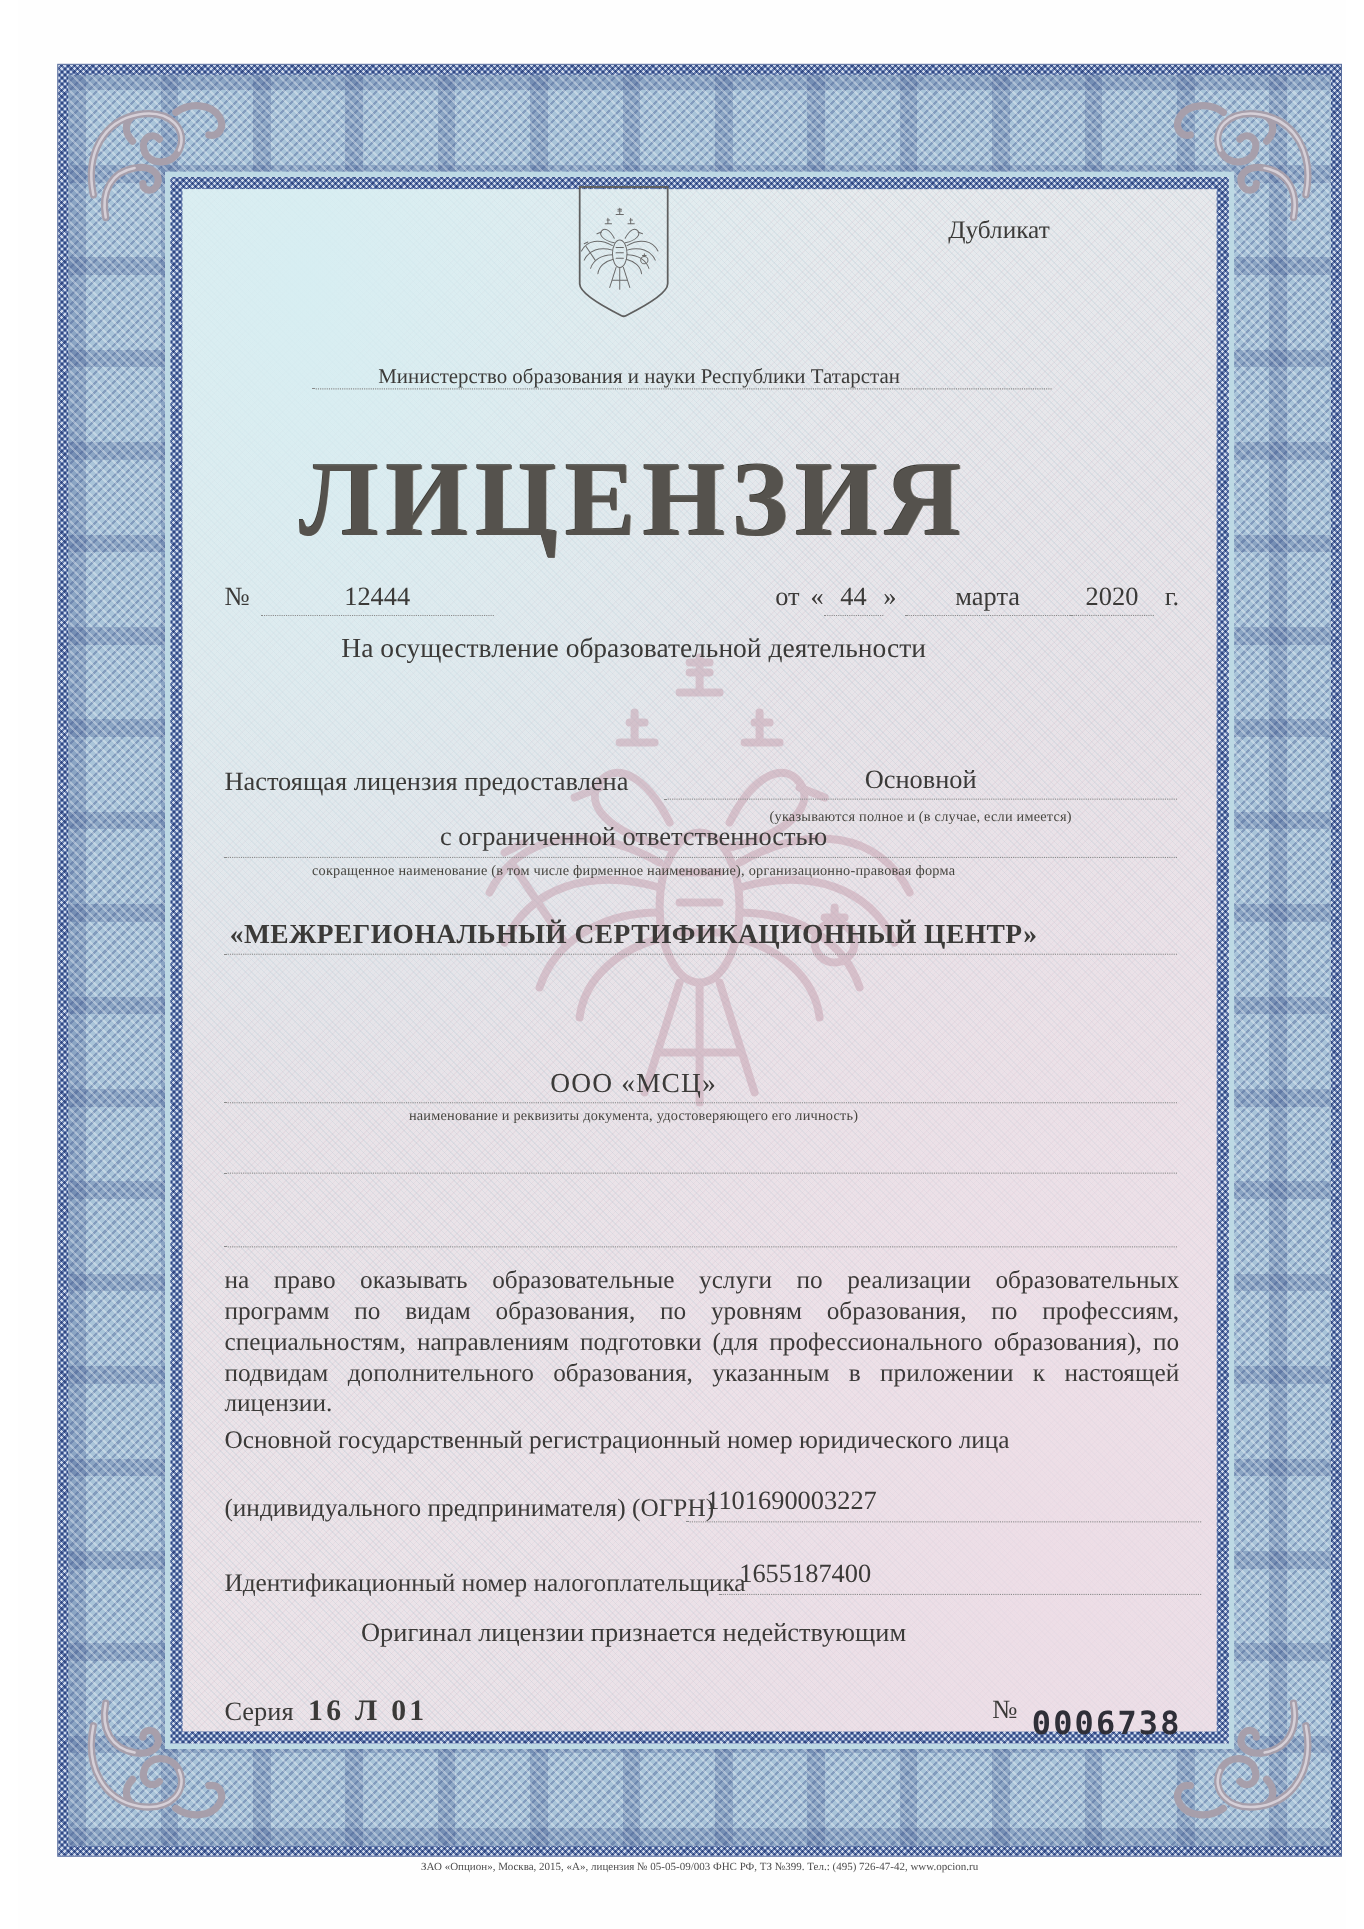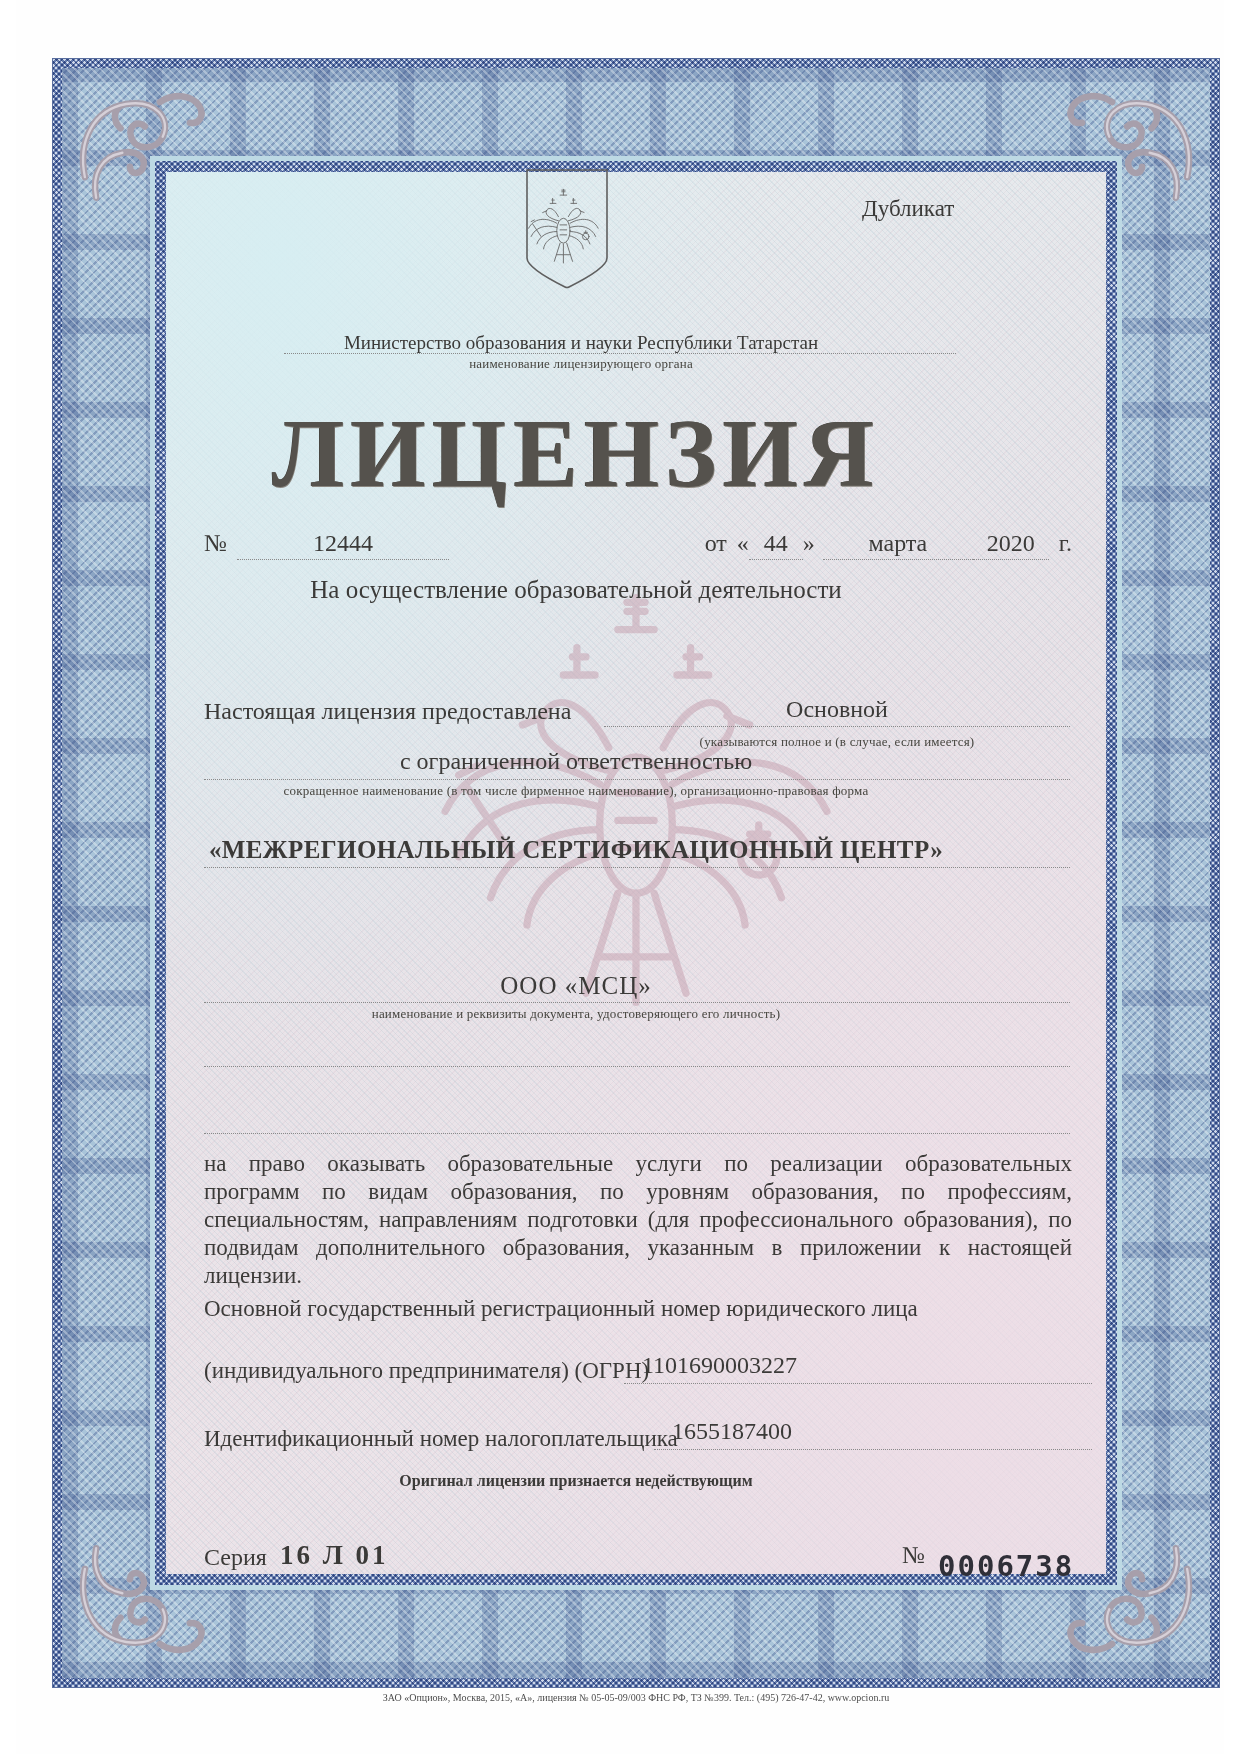--- a/index.html
+++ b/index.html
@@ -146,21 +146,20 @@
     <path d="M6,4 H86 V92 Q86,102 48,121 Q46,122 44,121 Q6,102 6,92 Z" fill="none" stroke="#5f5f5f" stroke-width="1.6"></path>
     <g stroke="#6a6a6a" stroke-width="1.1" fill="none" transform="translate(1,8) scale(0.9)">
         <use href="#eagle"></use>
       </g>
   </svg>
 
   <div class="abs" style="left:846px;top:196px;font-size:23px">Дубликат</div>
 
   <div class="abs ctr" style="left:140px;top:332px;width:850px;font-size:19px">Министерство образования и науки Республики Татарстан</div>
   <div class="rule" style="left:268px;top:353px;width:672px"></div>
-  <div class="abs ctr cap" style="left:140px;top:356px;width:850px">наименование лицензирующего органа</div>
 
   <div class="abs ctr big-title" style="left:165px;top:398px;width:790px">ЛИЦЕНЗИЯ</div>
 
   <div class="abs numrow" style="left:188px;top:530px;width:868px">
     <span>№</span>
     <span class="cell" style="width:212px;margin-left:10px">12444</span>
     <span style="flex:1"></span>
     <span>от</span>
     <span style="margin-left:10px">«</span>
     <span class="cell" style="width:54px">44</span>
@@ -193,21 +192,21 @@
   <div class="abs body-text" style="left:188px;top:1150px;width:868px;line-height:28px;text-align:justify;word-spacing:3px">на право оказывать образовательные услуги по реализации образовательных программ по видам образования, по уровням образования, по профессиям, специальностям, направлениям подготовки (для профессионального образования), по подвидам дополнительного образования, указанным в приложении к настоящей лицензии.</div>
 
   <div class="abs body-text" style="left:188px;top:1296px">Основной государственный регистрационный номер юридического лица</div>
 
   <div class="abs body-text" style="left:188px;top:1358px">(индивидуального предпринимателя) (ОГРН)</div>
   <div class="abs uline" style="left:608px;top:1352px;width:450px;font-size:24px;padding:0 0 4px 18px">1101690003227</div>
 
   <div class="abs body-text" style="left:188px;top:1426px">Идентификационный номер налогоплательщика</div>
   <div class="abs uline" style="left:638px;top:1418px;width:420px;font-size:24px;padding:0 0 4px 18px">1655187400</div>
 
-  <div class="abs ctr" style="left:165px;top:1472px;width:790px;font-size:16px;font-weight:bold">Оригинал лицензии признается недействующим</div>
+  <div class="abs ctr" style="left:165px;top:1472px;width:790px;font-size:24px;font-weight:normal">Оригинал лицензии признается недействующим</div>
 
   <div class="abs" style="left:188px;top:1544px;font-size:24px">Серия</div>
   <div class="abs" style="left:264px;top:1540px;font-size:27px;font-weight:bold;letter-spacing:3px">16 Л 01</div>
   <div class="abs" style="left:886px;top:1542px;font-size:24px">№</div>
   <div class="abs serialnum" style="left:922px;top:1536px">0006738</div>
 
   <div class="abs ctr" style="left:0;top:1692px;width:1240px;font-size:10px;color:#4c4c4c">ЗАО «Опцион», Москва, 2015, «А», лицензия № 05-05-09/003 ФНС РФ, ТЗ №399. Тел.: (495) 726-47-42, www.opcion.ru</div>
 
 </div>
 

